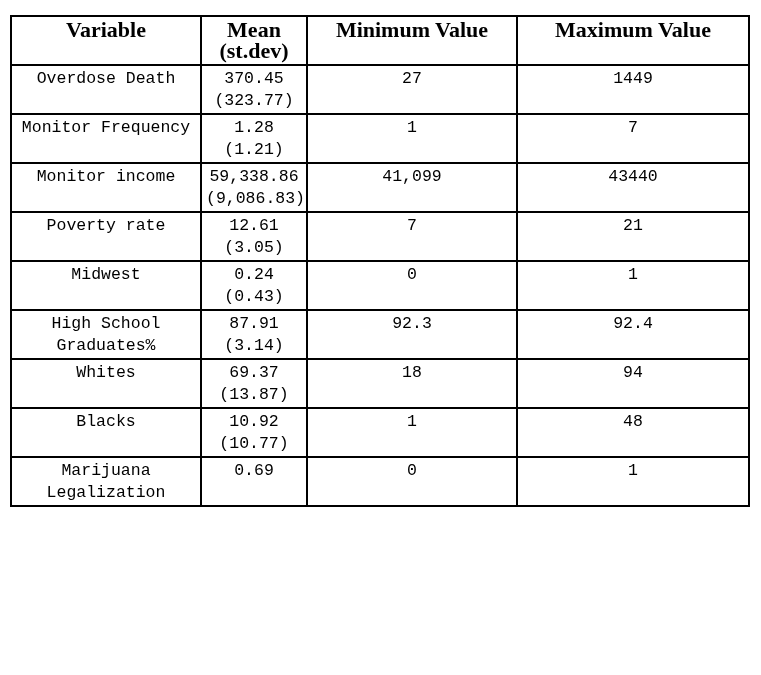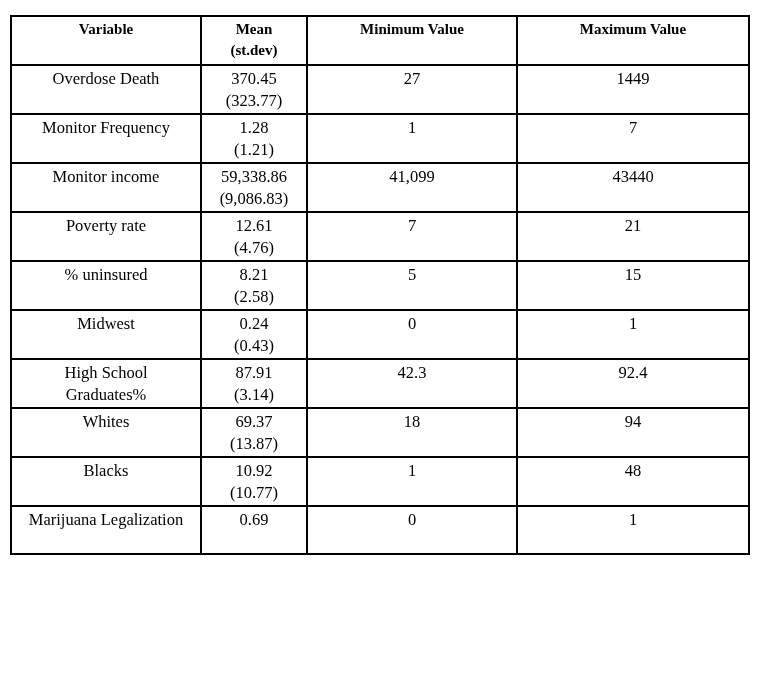--- a/index.html
+++ b/index.html
@@ -34,28 +34,29 @@
   table.stats th,
   table.stats td {
     border: 2px solid #000000;
     vertical-align: top;
     text-align: center;
     padding: 2px 4px 1px 4px;
     overflow: hidden;
   }
   table.stats th {
     font-weight: bold;
-    font-size: 15px;
+    font-size: 22px;
     line-height: 21px;
     height: 44px;
   }
   table.stats td {
     font-size: 16.5px;
     line-height: 22px;
     height: 43px;
+    font-family: Liberation Mono, monospace;
   }
   td.var-cell {
     white-space: pre-line;
   }
   .sub-line {
     min-height: 0;
   }
 </style>
 </head>
 <body>
@@ -113,35 +114,26 @@
       <div class="sub-line">(9,086.83)</div>
     </td>
     <td>41,099</td>
     <td>43440</td>
   </tr>
 
   <tr>
     <td class="var-cell">Poverty rate</td>
     <td>
       <div>12.61</div>
-      <div class="sub-line">(4.76)</div>
+      <div class="sub-line">(3.05)</div>
     </td>
     <td>7</td>
     <td>21</td>
   </tr>
 
-  <tr>
-    <td class="var-cell">% uninsured</td>
-    <td>
-      <div>8.21</div>
-      <div class="sub-line">(2.58)</div>
-    </td>
-    <td>5</td>
-    <td>15</td>
-  </tr>
 
 
 
   <tr>
     <td class="var-cell">Midwest</td>
     <td>
       <div>0.24</div>
       <div class="sub-line">(0.43)</div>
     </td>
     <td>0</td>
@@ -149,21 +141,21 @@
   </tr>
 
 
   <tr>
     <td class="var-cell">High School
 Graduates%</td>
     <td>
       <div>87.91</div>
       <div class="sub-line">(3.14)</div>
     </td>
-    <td>42.3</td>
+    <td>92.3</td>
     <td>92.4</td>
   </tr>
 
   <tr>
     <td class="var-cell">Whites</td>
     <td>
       <div>69.37</div>
       <div class="sub-line">(13.87)</div>
     </td>
     <td>18</td>

